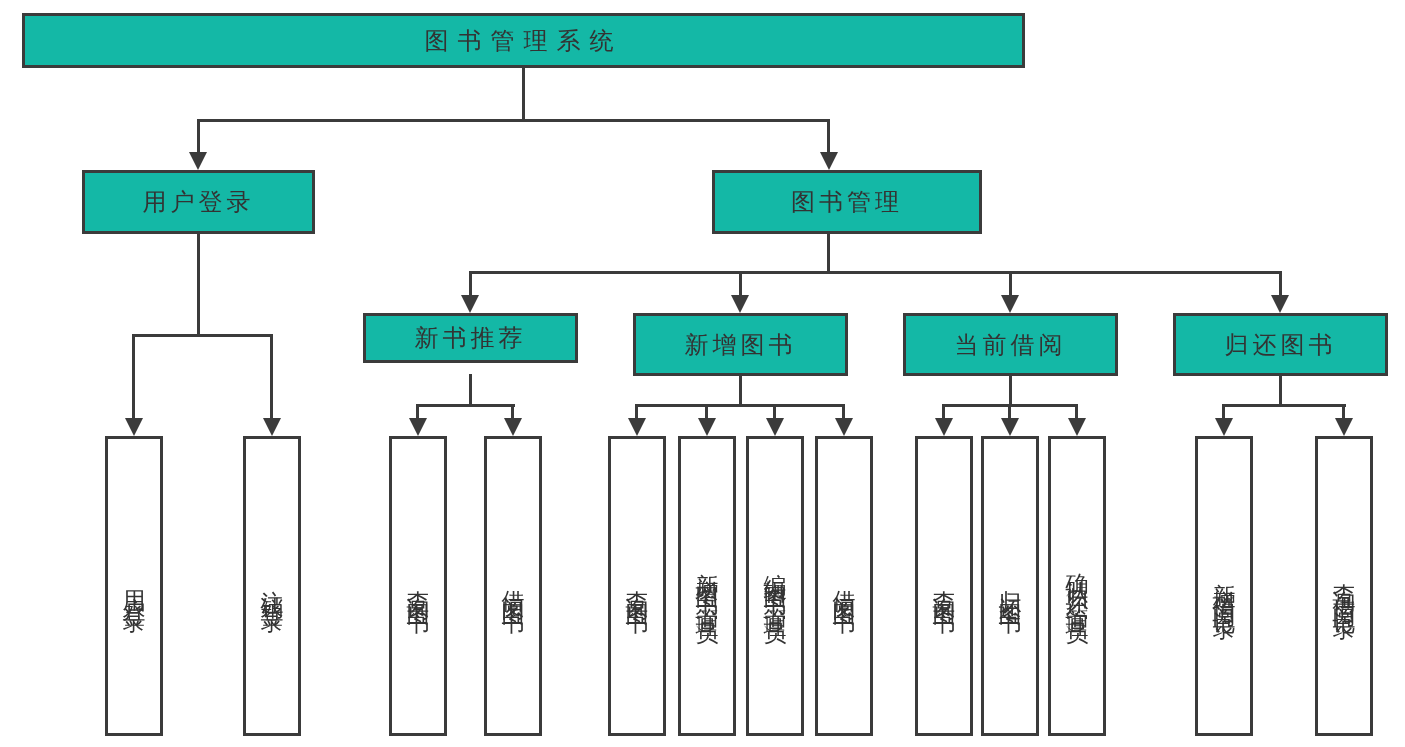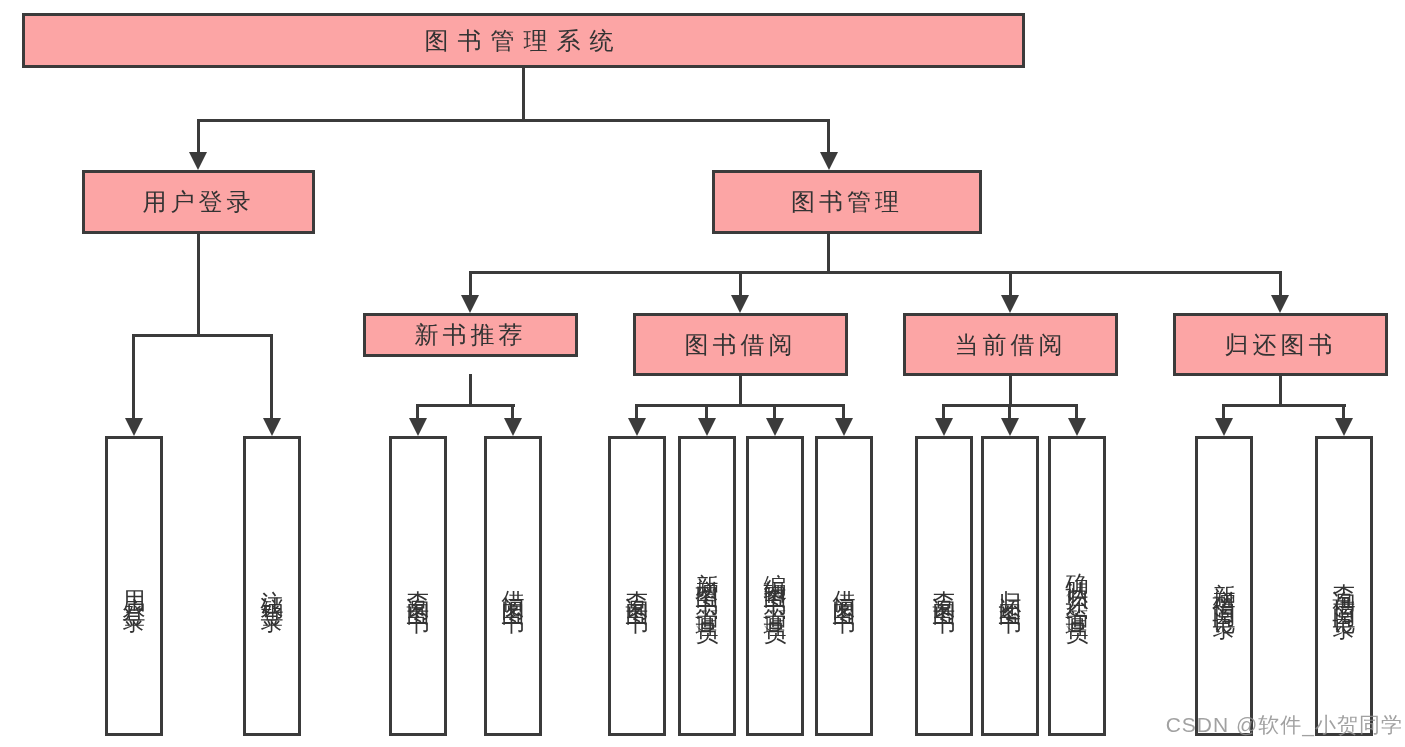--- a/index.html
+++ b/index.html
@@ -8,21 +8,21 @@
     width:1405px;height:747px;
     background:#ffffff;
     font-family:"Liberation Sans","DejaVu Sans",sans-serif;
     overflow:hidden;
   }
   
   .box{
     position:absolute;
     box-sizing:border-box;
     border:3px solid #3b3b3b;
-    background:#fca5a5;
+    background:#14b8a6;
     display:flex;align-items:center;justify-content:center;
     font-size:24px;letter-spacing:4px;color:#333333;
     white-space:nowrap;
   }
   
   .leaf{
     position:absolute;
     box-sizing:border-box;
     width:58px;height:300px;top:436px;
     border:3px solid #3b3b3b;
@@ -80,22 +80,22 @@
   <div class="hl" style="left:469px;top:271px;width:813px"></div>
   <div class="vl" style="left:469px;top:271px;height:26px"></div>
   <div class="ah" style="left:461px;top:295px"></div>
   <div class="vl" style="left:739px;top:271px;height:26px"></div>
   <div class="ah" style="left:731px;top:295px"></div>
   <div class="vl" style="left:1009px;top:271px;height:26px"></div>
   <div class="ah" style="left:1001px;top:295px"></div>
   <div class="vl" style="left:1279px;top:271px;height:26px"></div>
   <div class="ah" style="left:1271px;top:295px"></div>
 
-  <div class="box" style="left:363px;top:313px;width:215px;height:44px">新书推荐</div>
-  <div class="box" style="left:633px;top:313px;width:215px;height:63px">图书借阅</div>
+  <div class="box" style="left:363px;top:313px;width:215px;height:50px">新书推荐</div>
+  <div class="box" style="left:633px;top:313px;width:215px;height:63px">新增图书</div>
   <div class="box" style="left:903px;top:313px;width:215px;height:63px">当前借阅</div>
   <div class="box" style="left:1173px;top:313px;width:215px;height:63px">归还图书</div>
 
   <div class="vl" style="left:469px;top:374px;height:33px"></div>
   <div class="hl" style="left:416px;top:404px;width:99px"></div>
   <div class="vl" style="left:416px;top:404px;height:16px"></div>
   <div class="ah" style="left:409px;top:418px"></div>
   <div class="vl" style="left:511px;top:404px;height:16px"></div>
   <div class="ah" style="left:504px;top:418px"></div>
 
@@ -163,15 +163,14 @@
     <span>确认归还（管理员）</span>
   </div>
 
   <div class="leaf" style="left:1195px">
     <span>新增借阅记录</span>
   </div>
   <div class="leaf" style="left:1315px">
     <span>查询借阅记录</span>
   </div>
 
-  <div class="wm">CSDN @软件_小贺同学</div>
 
 </div>
 
 </body></html>

